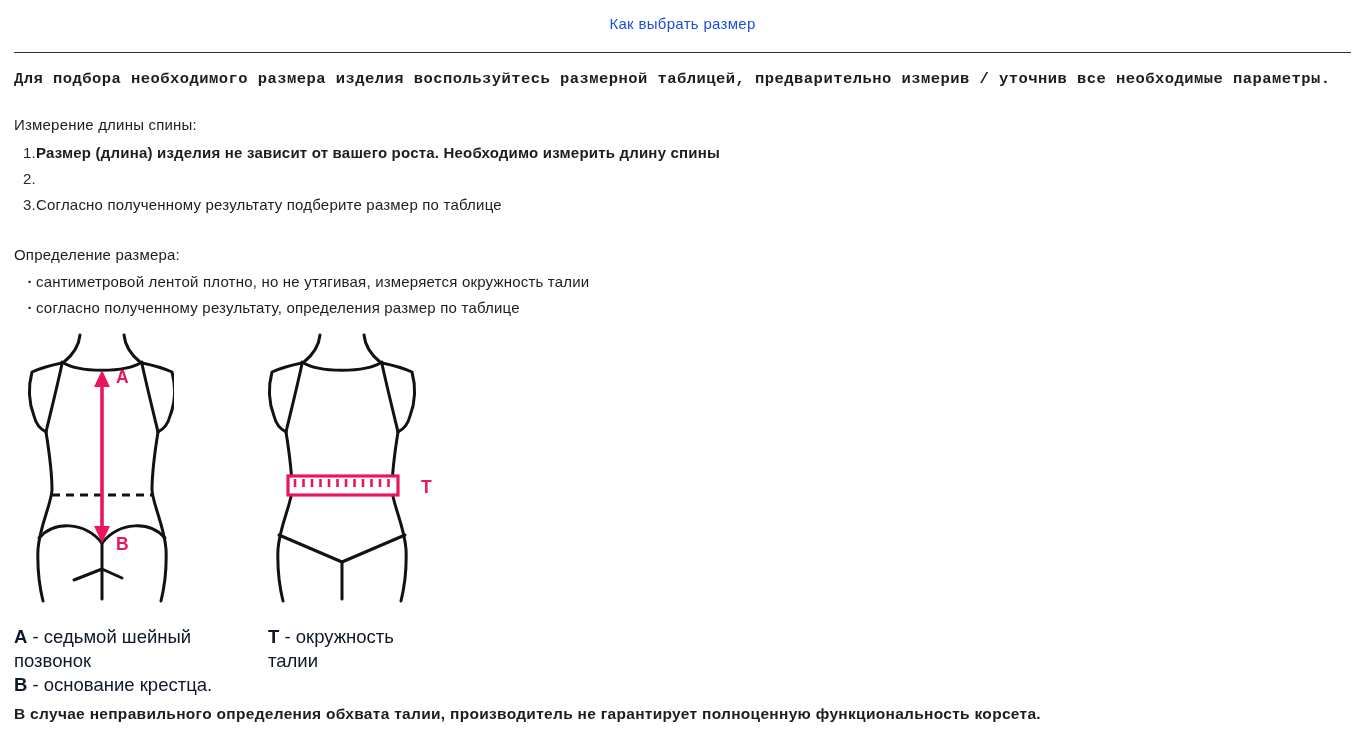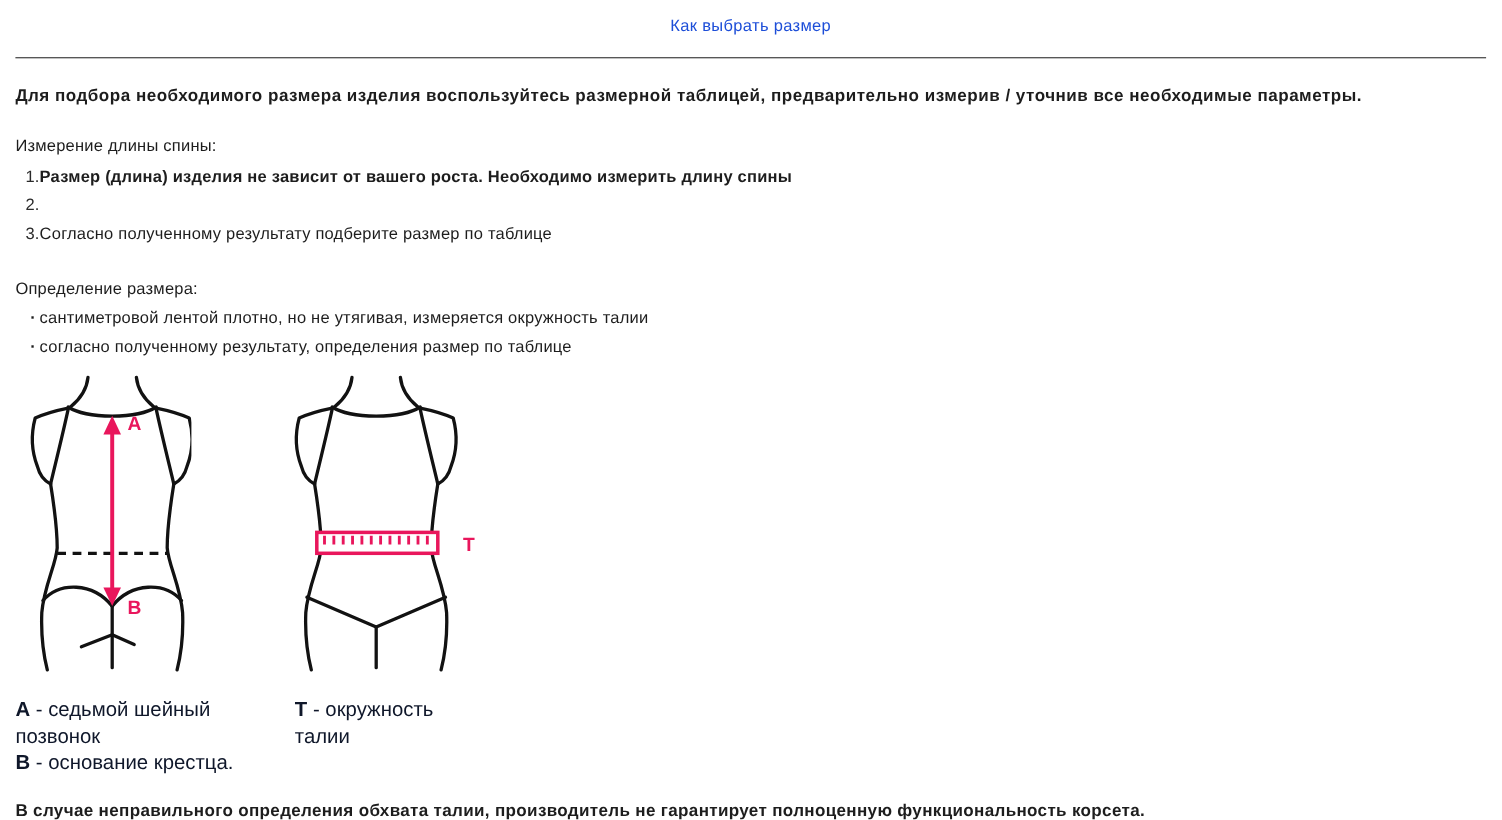--- a/index.html
+++ b/index.html
@@ -9,22 +9,22 @@
     width:1365px; height:745px; background:#ffffff; overflow:hidden;
     font-family:"Liberation Sans", sans-serif; color:var(--ink);
   }
   .page { padding:0 14px; }
   .title {
     text-align:center; font-size:15px; line-height:20px; padding-top:14px;
     letter-spacing:.3px; color:#1d4ed8;
   }
   .divider { border:0; border-top:1.6px solid #2e2e2e; margin:18px 0 0 0; }
   .intro {
-    margin-top:26px; font-weight:bold; font-size:15.5px; line-height:17px;
-    letter-spacing:.45px; white-space:nowrap;
+    margin-top:18px; font-weight:bold; font-size:15.5px; line-height:17px;
+    letter-spacing:.45px; white-space:nowrap;font-family:Liberation Mono, monospace;
   }
   .section-heading {
     margin-top:28px; font-size:15px; line-height:17px;
     text-underline-offset:3px; letter-spacing:.2px;
   }
   .olist { margin-top:7px; }
   .li-row { display:flex; font-size:15px; line-height:26px; letter-spacing:.2px; }
   .li-marker { flex:0 0 22px; text-align:right; color:#2a2a2a; }
   .li-text { }
   .li-row.bold .li-text { font-weight:bold; }
@@ -43,21 +43,21 @@
   .tick { stroke:var(--accent); stroke-width:2.6; }
   .mark {
     font-family:"Liberation Sans", sans-serif; font-size:17.5px; font-weight:bold;
     fill:var(--accent);
   }
   .legend { display:flex; margin-top:22px; font-size:18.5px; line-height:24px; color:#0f172a; }
   .legend-left { width:230px; }
   .legend-right { width:170px; margin-left:24px; }
   .legend b { font-weight:bold; }
   .footer-note {
-    margin-top:24px; font-weight:bold; font-size:15.5px; line-height:17px; letter-spacing:.3px;
+    margin-top:8px; font-weight:bold; font-size:15.5px; line-height:17px; letter-spacing:.3px;
   }
 </style>
 </head>
 <body>
 
 <div class="page">
 
   <div class="title">Как выбрать размер</div>
   <hr class="divider">
 

